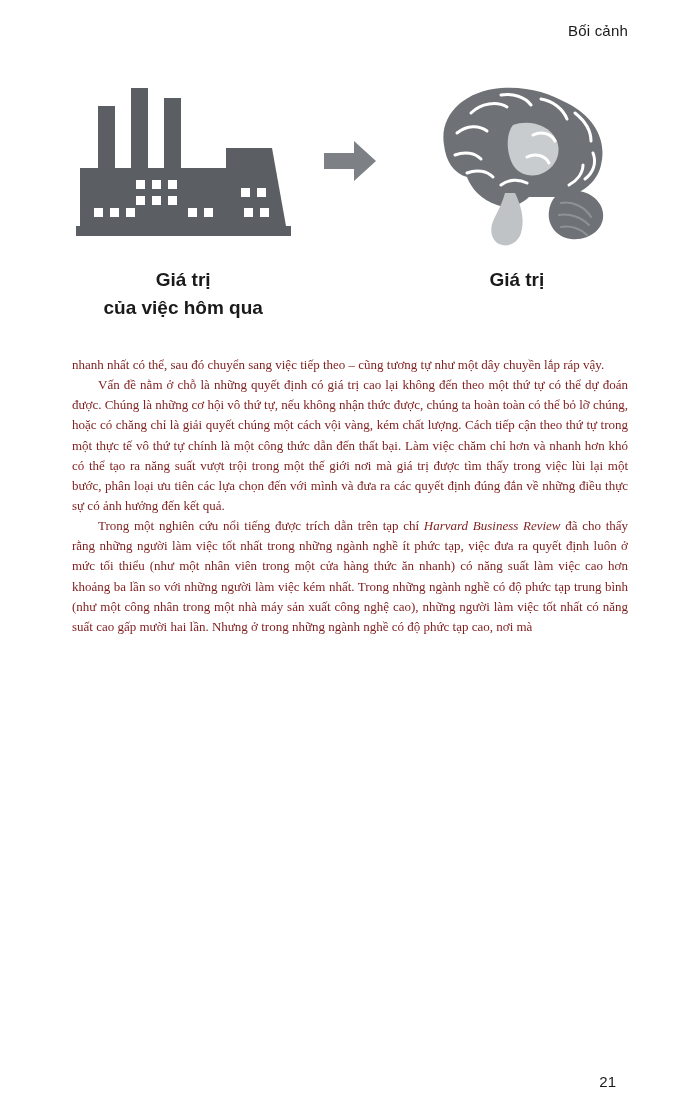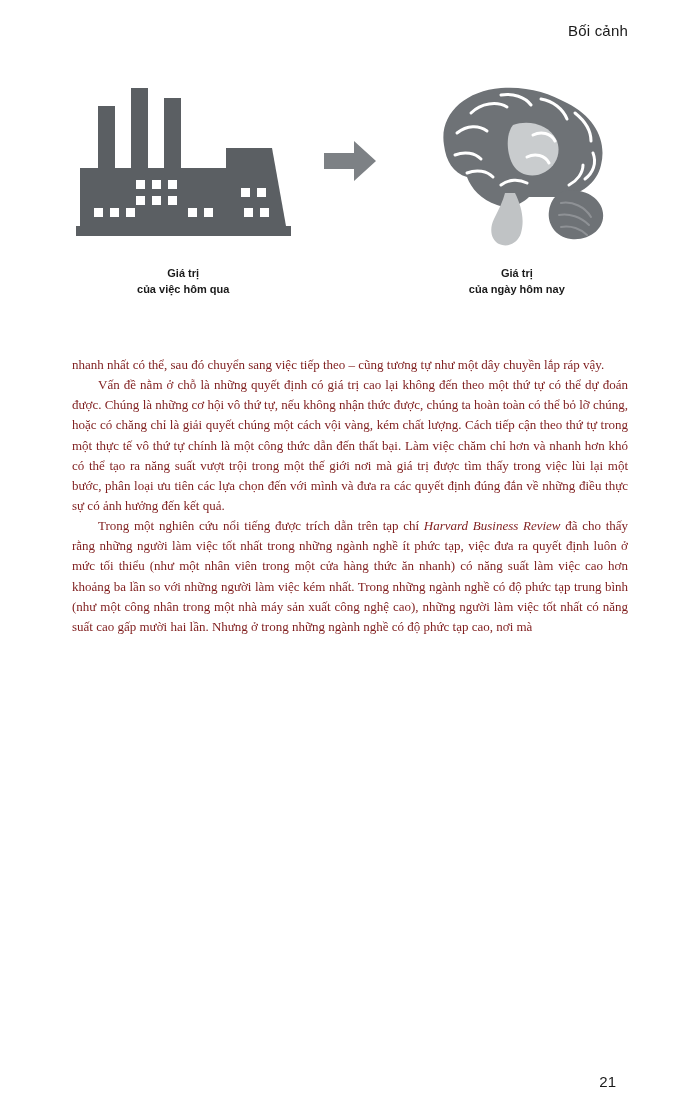--- a/index.html
+++ b/index.html
@@ -59,21 +59,21 @@
   .figure-captions {
     display: flex;
     justify-content: center;
     gap: 26px;
     margin-top: 18px;
   }
   .caption {
     width: 225px;
     text-align: center;
     font-family: "Liberation Sans", sans-serif;
-    font-size: 11px;
+    font-size: 19px;
     font-weight: bold;
     line-height: 1.45;
     color: #1a1a1a;
   }
   .caption .cap-line {
     display: block;
   }
   .arrow-spacer {
     width: 60px;
   }
@@ -191,21 +191,20 @@
     </div>
 
     <div class="figure-captions">
       <div class="caption">
         <span class="cap-line">Giá trị</span>
         <span class="cap-line">của việc hôm qua</span>
       </div>
       <div class="arrow-spacer"></div>
       <div class="caption">
         <span class="cap-line">Giá trị</span>
-        <span class="cap-line">của ngày hôm nay</span>
       </div>
     </div>
   </div>
 
   <div class="body-text">
     <p>nhanh nhất có thể, sau đó chuyển sang việc tiếp theo – cũng tương tự như một dây chuyền lắp ráp vậy.</p>
     <p>Vấn đề nằm ở chỗ là những quyết định có giá trị cao lại không đến theo một thứ tự có thể dự đoán được. Chúng là những cơ hội vô thứ tự, nếu không nhận thức được, chúng ta hoàn toàn có thể bỏ lỡ chúng, hoặc có chăng chỉ là giải quyết chúng một cách vội vàng, kém chất lượng. Cách tiếp cận theo thứ tự trong một thực tế vô thứ tự chính là một công thức dẫn đến thất bại. Làm việc chăm chỉ hơn và nhanh hơn khó có thể tạo ra năng suất vượt trội trong một thế giới nơi mà giá trị được tìm thấy trong việc lùi lại một bước, phân loại ưu tiên các lựa chọn đến với mình và đưa ra các quyết định đúng đắn về những điều thực sự có ảnh hưởng đến kết quả.</p>
     <p><span>Trong một nghiên cứu nổi tiếng được trích dẫn trên tạp chí </span><em>Harvard Business Review</em><span> đã cho thấy rằng những người làm việc tốt nhất trong những ngành nghề ít phức tạp, việc đưa ra quyết định luôn ở mức tối thiểu (như một nhân viên trong một cửa hàng thức ăn nhanh) có năng suất làm việc cao hơn khoảng ba lần so với những người làm việc kém nhất. Trong những ngành nghề có độ phức tạp trung bình (như một công nhân trong một nhà máy sản xuất công nghệ cao), những người làm việc tốt nhất có năng suất cao gấp mười hai lần. Nhưng ở trong những ngành nghề có độ phức tạp cao, nơi mà</span></p>
   </div>
 

